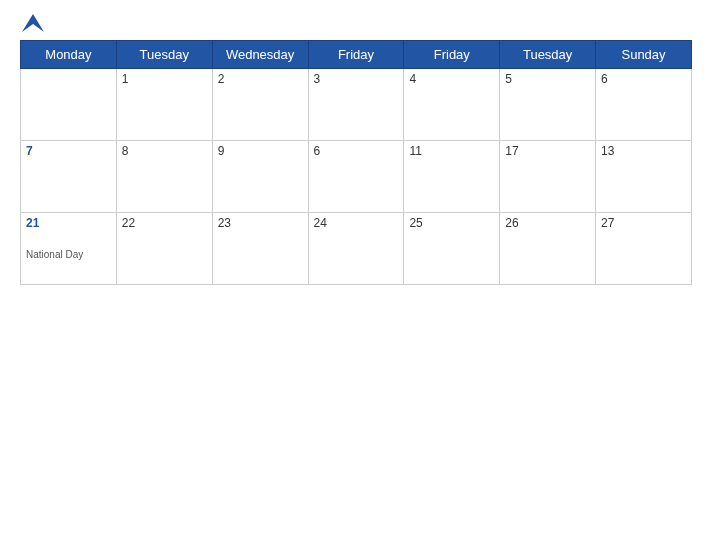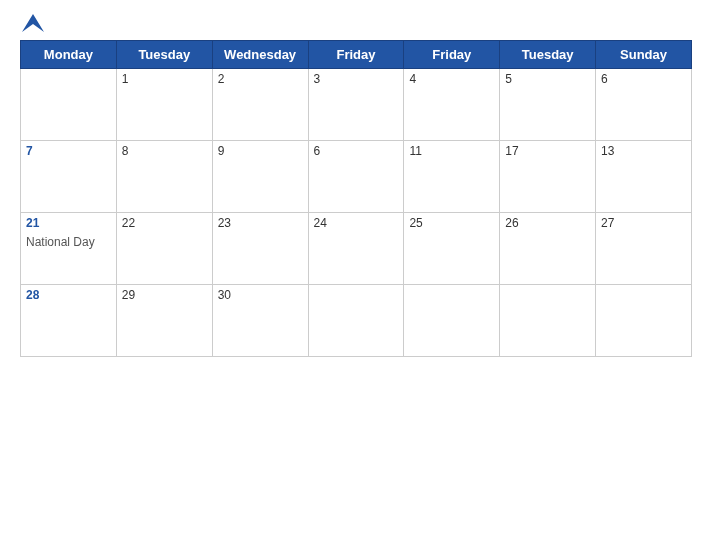--- a/index.html
+++ b/index.html
@@ -62,21 +62,21 @@
       width: 100%;
       border-collapse: collapse;
       border: 1px solid #ccc;
     }
     .calendar th {
       background-color: #2255a4;
       color: #ffffff;
       text-align: center;
       padding: 6px 4px;
       font-size: 13px;
-      font-weight: bold;
+      font-weight: normal;
       border: 1px solid #1a4080;
     }
     .calendar td {
       border: 1px solid #ccc;
       vertical-align: top;
       width: calc(100% / 7);
       height: 72px;
       padding: 3px 5px;
       font-size: 12px;
       color: #333;
@@ -84,24 +84,24 @@
     .day-number {
       font-size: 12px;
       color: #333;
       display: block;
     }
     .day-number.blue {
       color: #2255a4;
       font-weight: bold;
     }
     .event-label {
-      font-size: 12px;
+      font-size: 10px;
       color: #555;
       display: block;
-      margin-top: 5px;
+      margin-top: 19px;
     }
     .empty-cell {
       background-color: #fff;
     }
   </style>
 </head>
 <body>
 
 <div class="header">
   <div class="logo">
@@ -194,29 +194,14 @@
         <td>
           <span class="day-number">25</span>
         </td>
         <td>
           <span class="day-number">26</span>
         </td>
         <td>
           <span class="day-number">27</span>
         </td>
       </tr>
-      <tr>
-        <td>
-          <span class="day-number blue">28</span>
-        </td>
-        <td>
-          <span class="day-number">29</span>
-        </td>
-        <td>
-          <span class="day-number">30</span>
-        </td>
-        <td class="empty-cell"></td>
-        <td class="empty-cell"></td>
-        <td class="empty-cell"></td>
-        <td class="empty-cell"></td>
-      </tr>
     </tbody>
 </table>
 
 </body></html>

